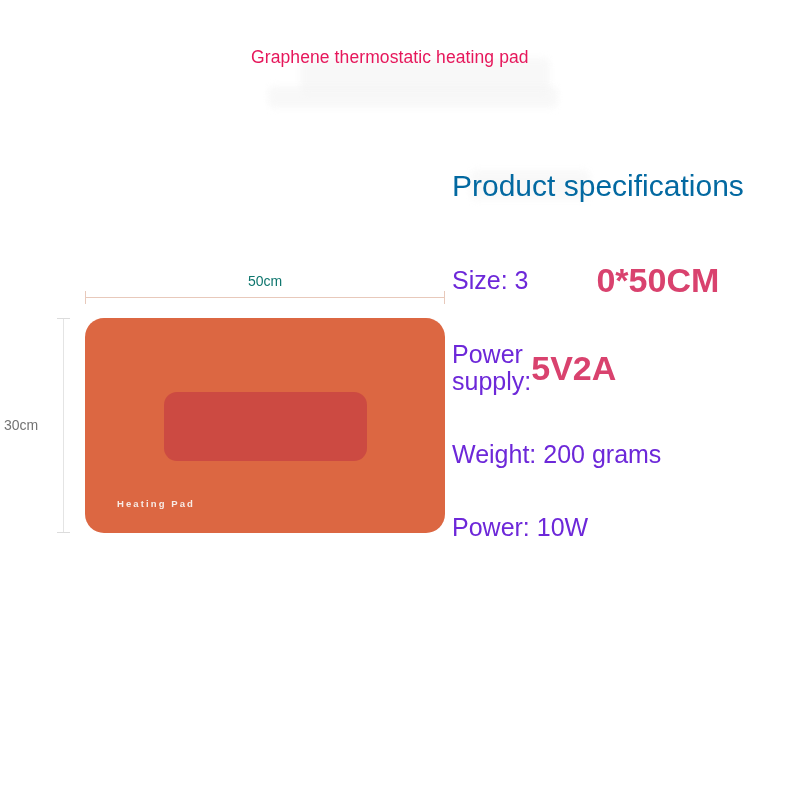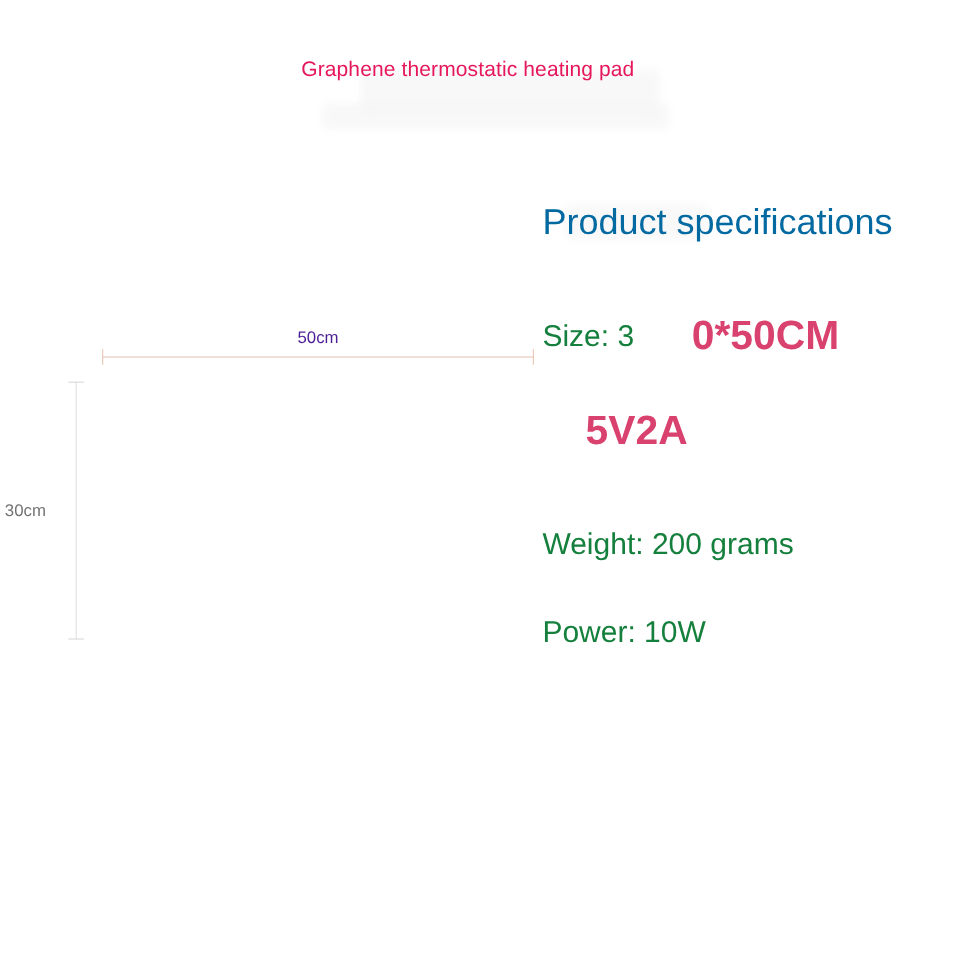--- a/index.html
+++ b/index.html
@@ -90,21 +90,21 @@
     background: #e8c9bb;
   }
   .dim-h-tick.left  { left: 85px; }
   .dim-h-tick.right { left: 444px; }
   .dim-h-label {
     position: absolute;
     left: 85px;
     top: 273px;
     width: 360px;
     text-align: center;
-    color: #4c1d95;
+    color: #0f766e;
     font-size: 14px;
   }
 
   
   .dim-v-line {
     position: absolute;
     left: 63px;
     top: 318px;
     width: 1px;
     height: 215px;
@@ -138,37 +138,37 @@
     line-height: 36px;
   }
 
   .spec-row {
     position: absolute;
     left: 452px;
     display: flex;
     align-items: center;
   }
   .spec-label {
-    color: #15803d;
+    color: #6d28d9;
     font-size: 25px;
     line-height: 27px;
     white-space: pre-line;
   }
   .spec-value-strong {
     color: #d9426e;
     font-weight: 700;
     font-size: 34px;
     line-height: 36px;
   }
 
   .row-size   { top: 262px; }
-  .row-size   .spec-value-strong { margin-left: 48px; }
+  .row-size   .spec-value-strong { margin-left: 68px; }
 
   .row-power-supply { top: 341px; }
-  .row-power-supply .spec-value-strong { margin-left: 36px; }
+  .row-power-supply .spec-value-strong { }
 
   .row-weight { top: 441px; text-align: right; }
   .row-power  { top: 514px; }
 </style>
 </head>
 <body>
 
 <div id="page">
 
   <div class="haze haze-a"></div>
@@ -180,29 +180,35 @@
   <div class="dim-h-label">50cm</div>
   <div class="dim-h-line"></div>
   <div class="dim-h-tick left"></div>
   <div class="dim-h-tick right"></div>
 
   <div class="dim-v-label">30cm</div>
   <div class="dim-v-line"></div>
   <div class="dim-v-tick top"></div>
   <div class="dim-v-tick bottom"></div>
 
+  <div class="pad">
+    <div class="pad-inner"></div>
+    <div class="pad-brand">Heating Pad</div>
+  </div>
 
   <div class="spec-heading">Product specifications</div>
 
   <div class="spec-row row-size">
     <span class="spec-label">Size: 3</span>
     <span class="spec-value-strong">0*50CM</span>
   </div>
 
   <div class="spec-row row-power-supply">
+    <span class="spec-label">Power
+supply:</span>
     <span class="spec-value-strong">5V2A</span>
   </div>
 
   <div class="spec-row row-weight">
     <span class="spec-label">Weight: 200 grams</span>
   </div>
 
   <div class="spec-row row-power">
     <span class="spec-label">Power: 10W</span>
   </div>

